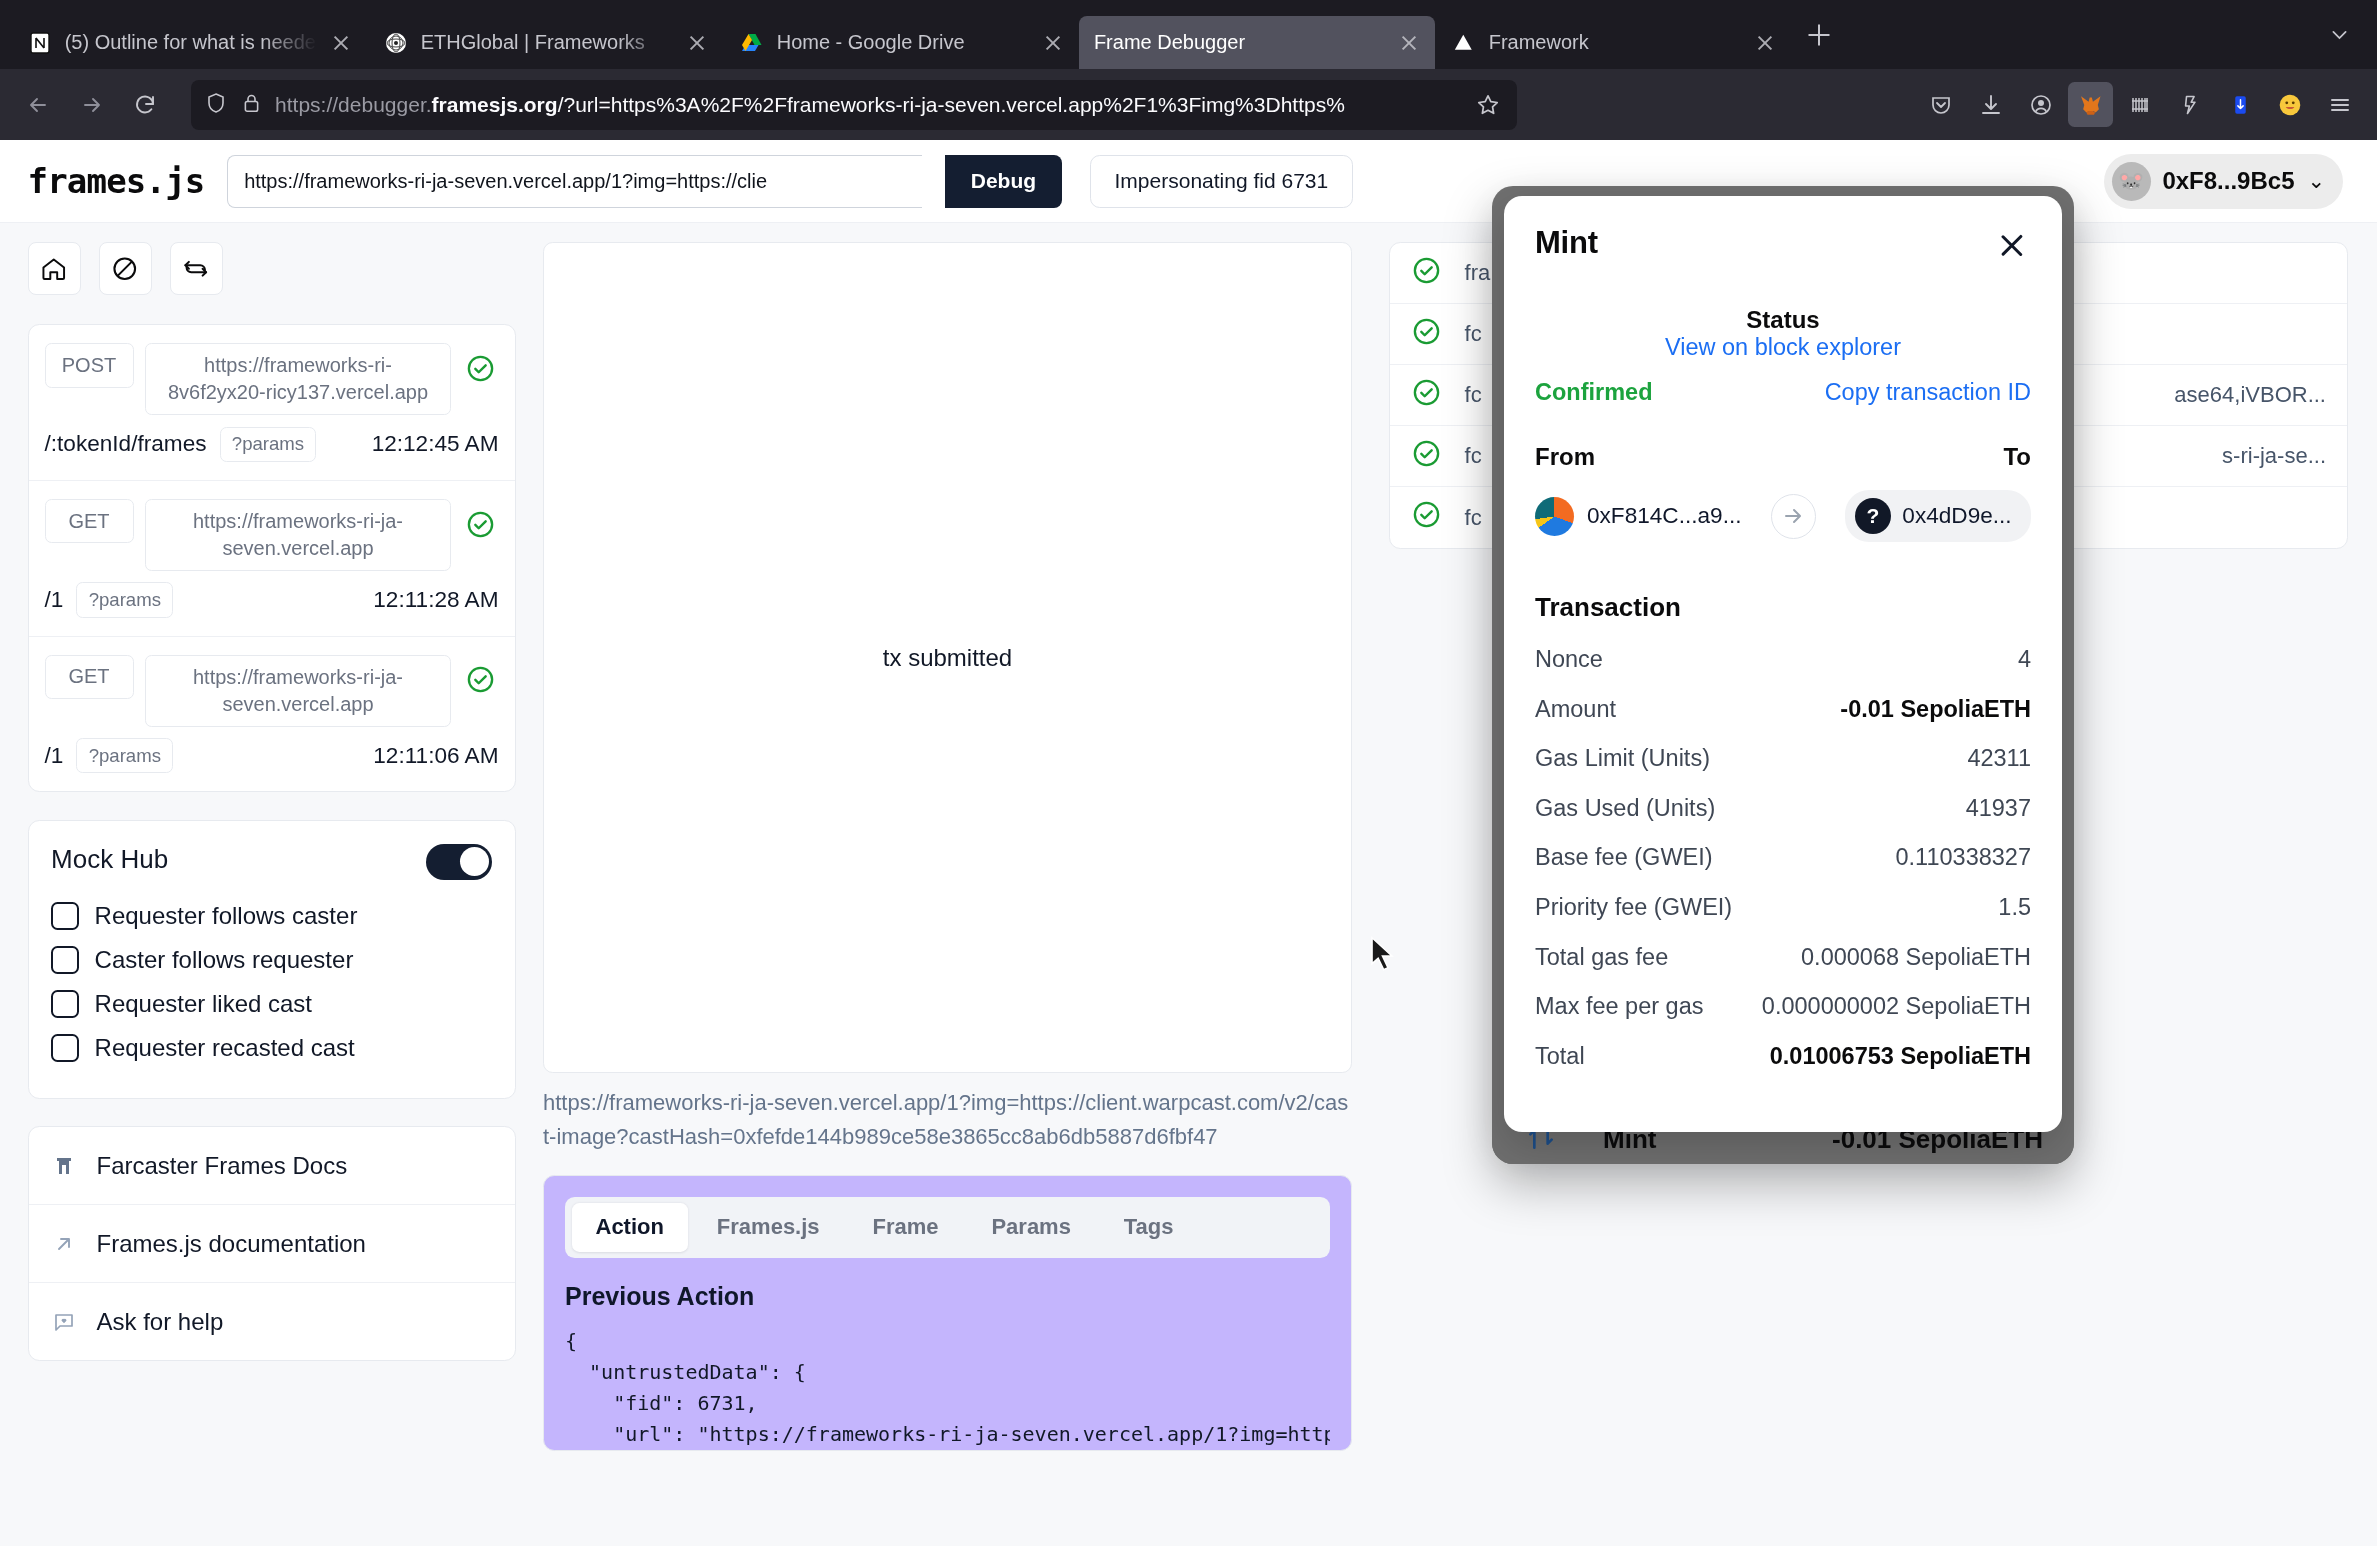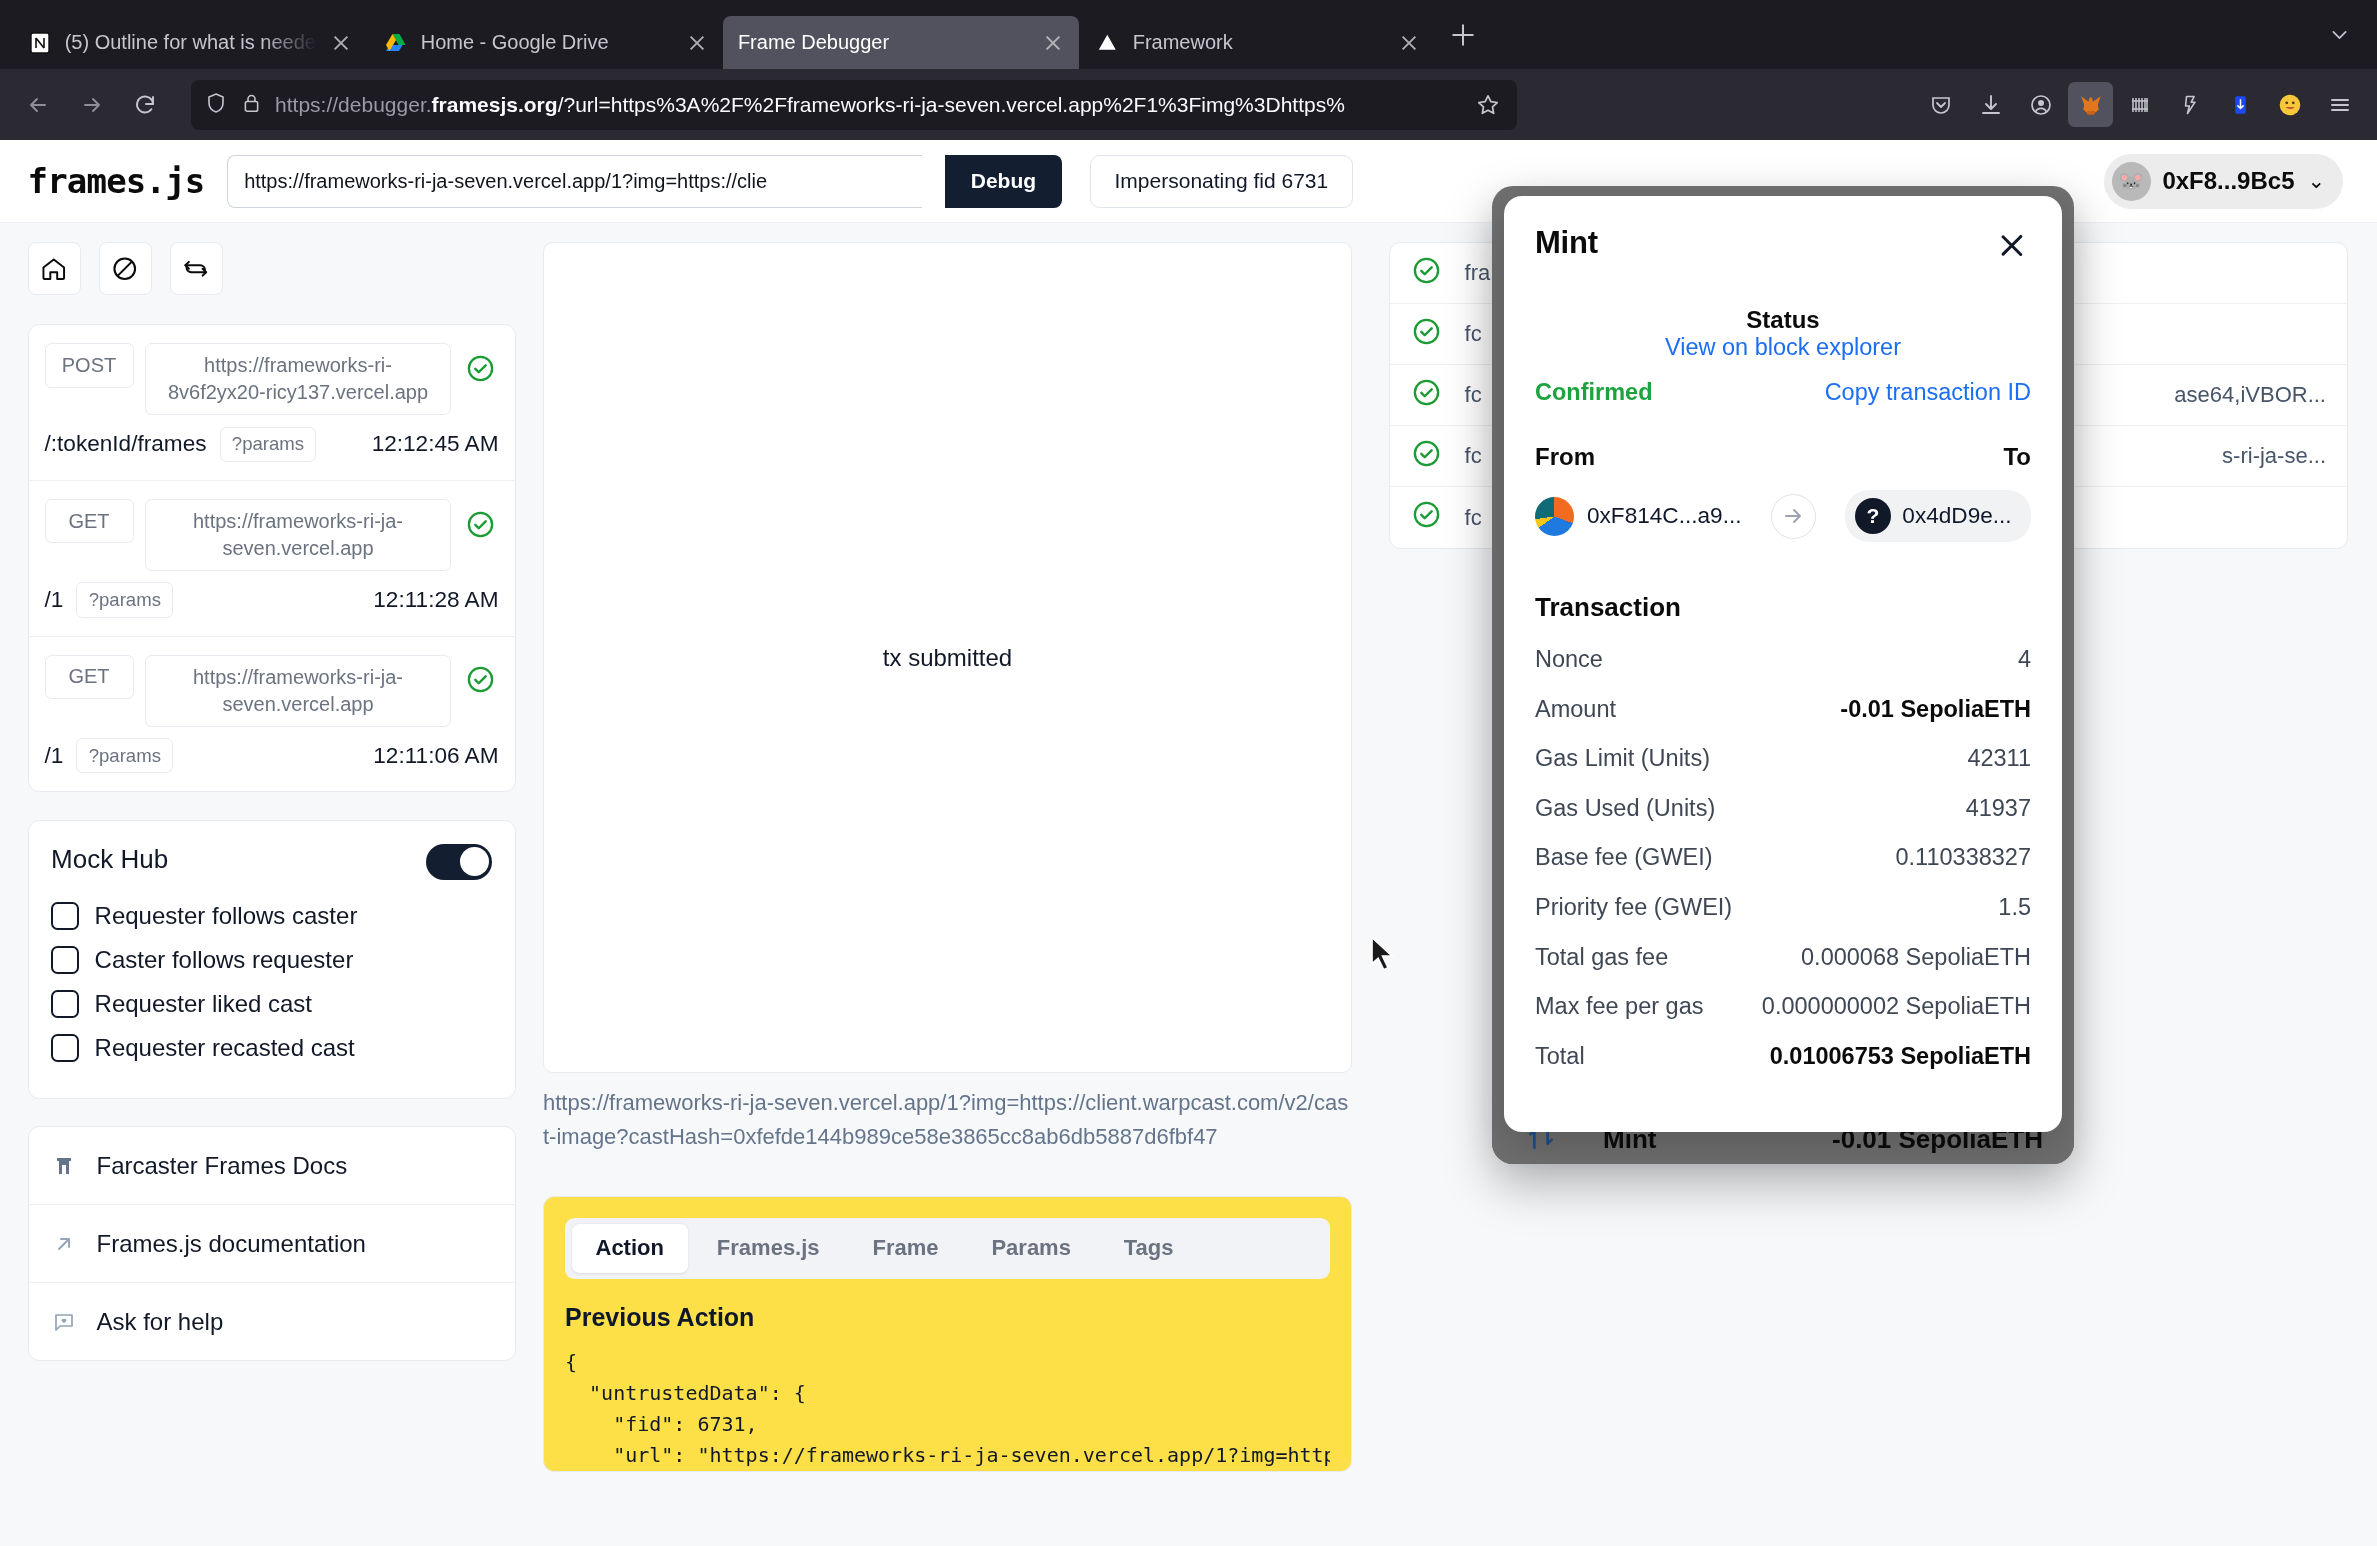--- a/index.html
+++ b/index.html
@@ -158,21 +158,21 @@
   
   .center { flex: 0 0 817px; width: 817px; padding: 0 0 0 0; }
   .frame-box {
     width: 809px; height: 831px; background:#fff; border:0.8px solid #e7eaef; border-radius: 9.7px;
     display:flex; align-items:center; justify-content:center;
   }
   .frame-text { font-size: 24px; color:#111827; }
   .frame-url {
     width: 809px; font-size: 22px; color:#64748b; line-height:1.55; padding: 13px 0 0 0; word-break: break-all;
   }
-  .tabs-card { width: 809px; margin-top: 41px; background:#fde047; border:0.8px solid #e7eaef; border-radius: 11.3px; padding: 21px 21px 0 21px; }
+  .tabs-card { width: 809px; margin-top: 20px; background:#c4b5fd; border:0.8px solid #e7eaef; border-radius: 11.3px; padding: 21px 21px 0 21px; }
   .tabbar { background:#f1f3f7; border-radius: 9.7px; display:flex; padding: 6.5px; gap: 4.9px; }
   .tabitem {
     padding: 11.3px 24px; border-radius: 7.3px; font-size: 22px; color:#6b7280; cursor:pointer; font-weight: 600;
   }
   .tabitem.active { background:#fff; color:#0f172a; box-shadow: 0 0.8px 2.4px rgba(16,24,40,.10); }
   .prev-action { font-size: 25px; font-weight: 700; color:#0f172a; margin: 24px 0 14.6px 0; }
   .codeblock {
     font-family:"DejaVu Sans Mono", monospace; font-size: 20px; line-height: 1.55; color:#111827;
     white-space: pre; overflow: hidden;
   }
@@ -262,20 +262,33 @@
       <span class="tab-fav">
         <svg width="24" height="24" viewBox="0 0 24 24">
             <rect x="3" y="2" width="18" height="20" rx="2" fill="#fff" stroke="#111" stroke-width="1.4"></rect>
             <path d="M8 7v10M8 7l8 10M16 7v10" stroke="#111" stroke-width="1.6" fill="none"></path>
           </svg>
       </span>
       <span class="tab-title">(5) Outline for what is needed fr</span>
       <span class="tab-close"></span>
     </div>
 
+    <div class="tab">
+      <span class="tab-fav">
+        <svg width="24" height="24" viewBox="0 0 24 24">
+            <circle cx="12" cy="12" r="10" fill="#fff"></circle>
+            <ellipse cx="12" cy="12" rx="9" ry="4" fill="none" stroke="#444" stroke-width="1"></ellipse>
+            <ellipse cx="12" cy="12" rx="4" ry="9" fill="none" stroke="#444" stroke-width="1"></ellipse>
+            <ellipse cx="12" cy="12" rx="7" ry="7" fill="none" stroke="#444" stroke-width="1"></ellipse>
+            <circle cx="12" cy="12" r="2" fill="#222"></circle>
+          </svg>
+      </span>
+      <span class="tab-title">ETHGlobal | Frameworks</span>
+      <span class="tab-close"></span>
+    </div>
 
     <div class="tab">
       <span class="tab-fav">
         <svg width="24" height="24" viewBox="0 0 24 24">
             <path d="M8.5 3h7l6 11h-7z" fill="#00ac47"></path>
             <path d="M2 20l3.5-6h13L15 20z" fill="#2684fc"></path>
             <path d="M8.5 3l-6.5 11 3.5 6 6.5-11z" fill="#ffba00"></path>
           </svg>
       </span>
       <span class="tab-title">Home - Google Drive</span>

